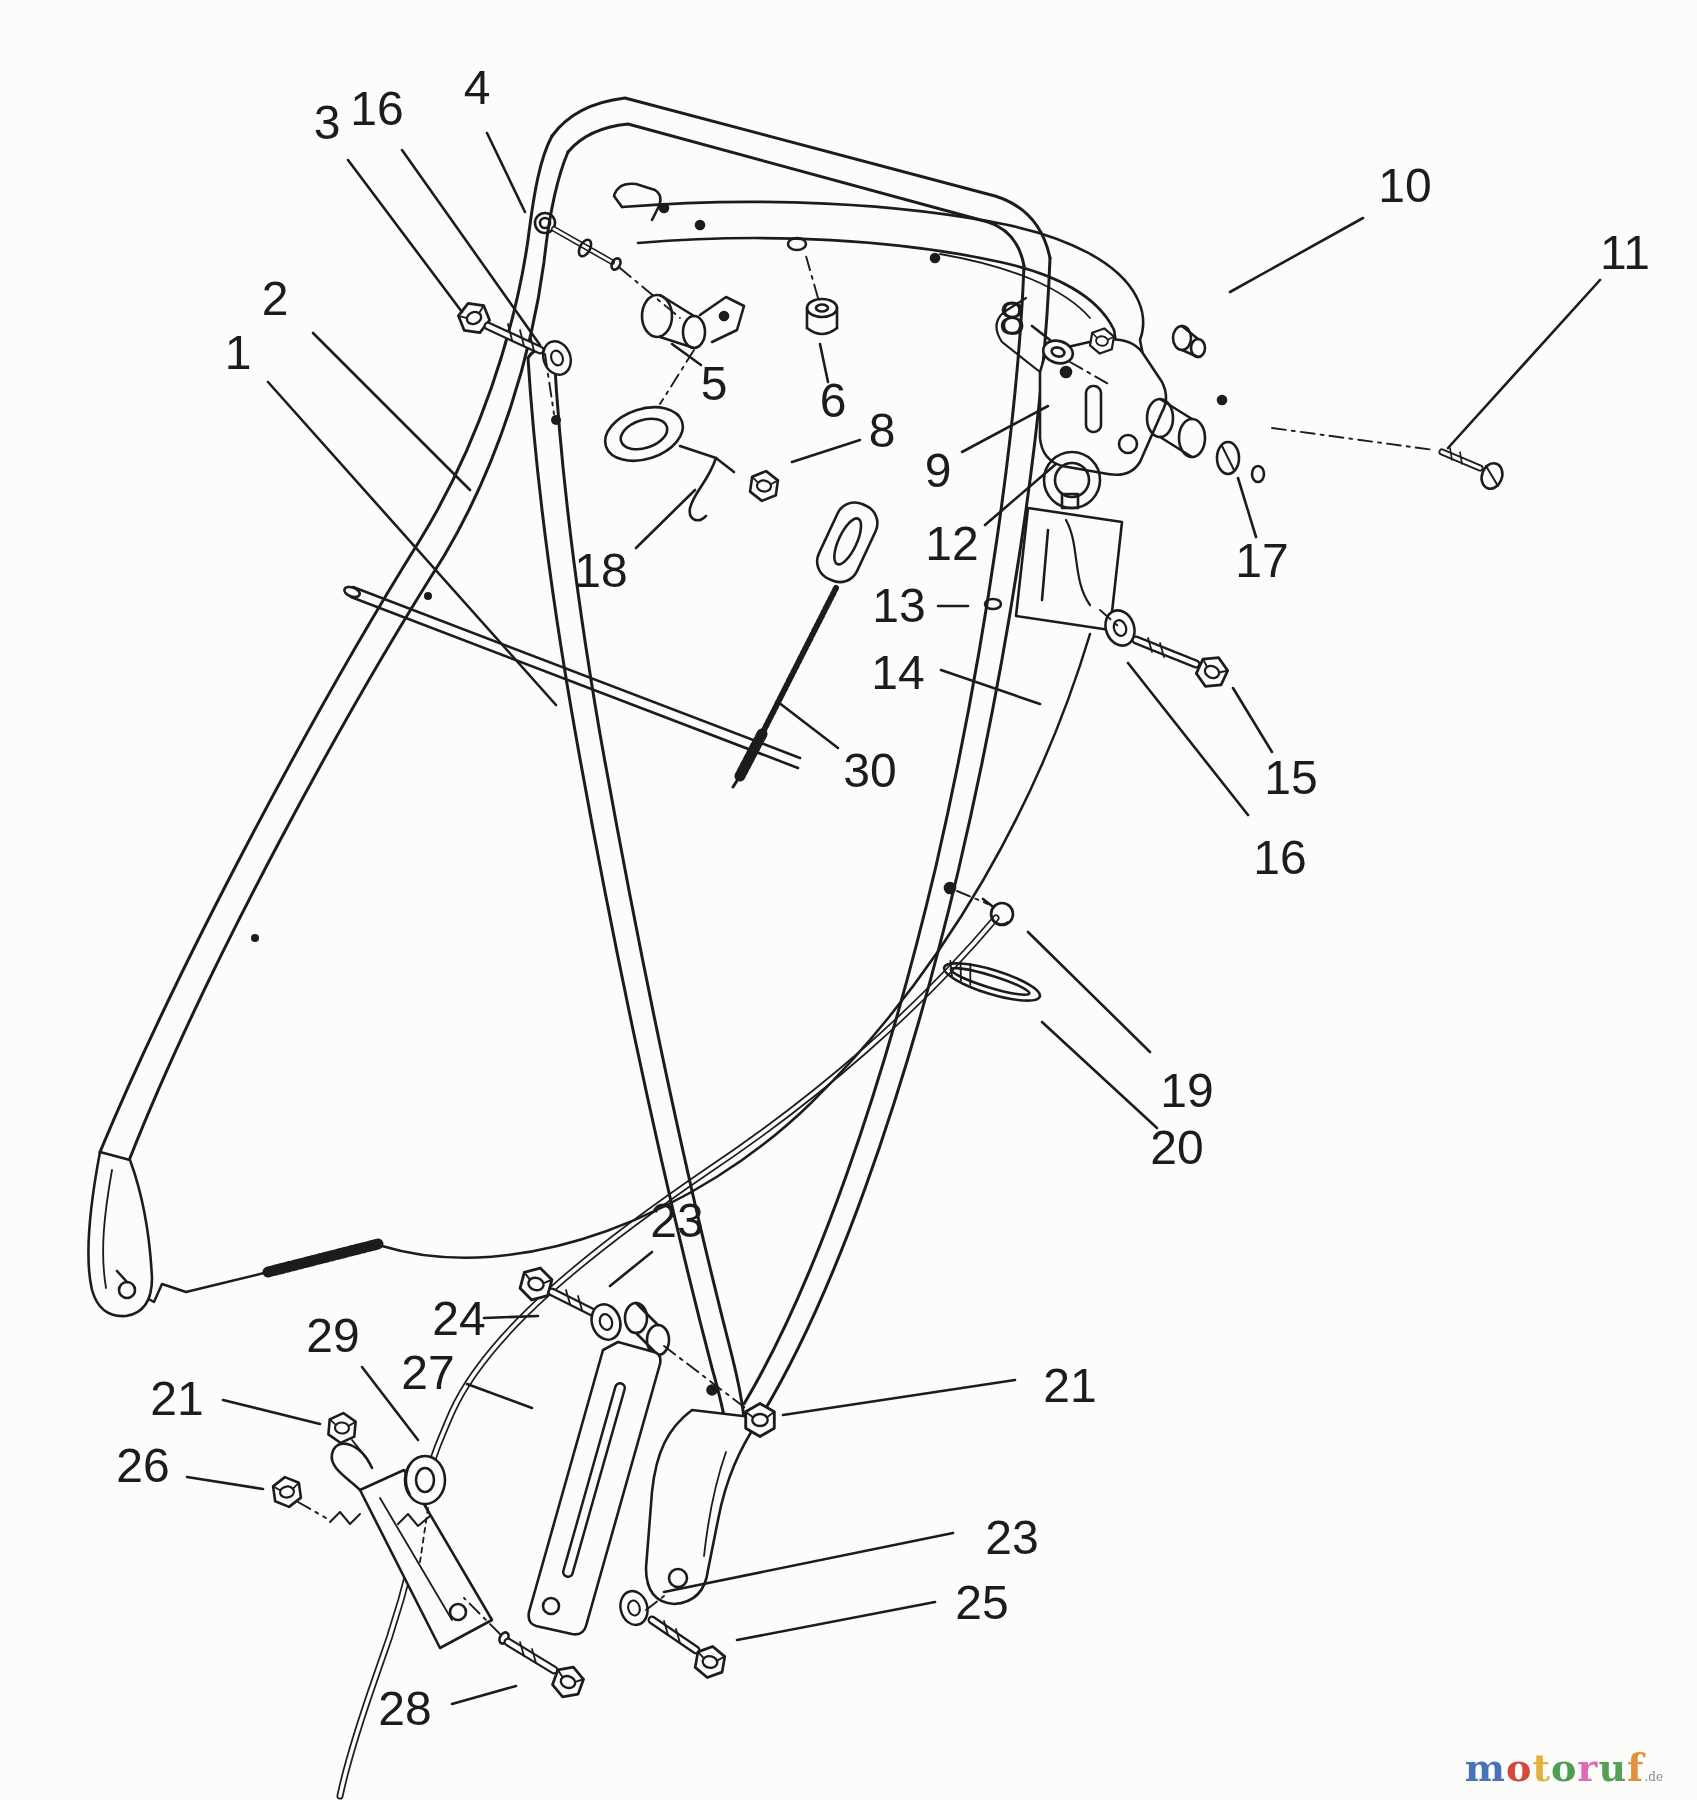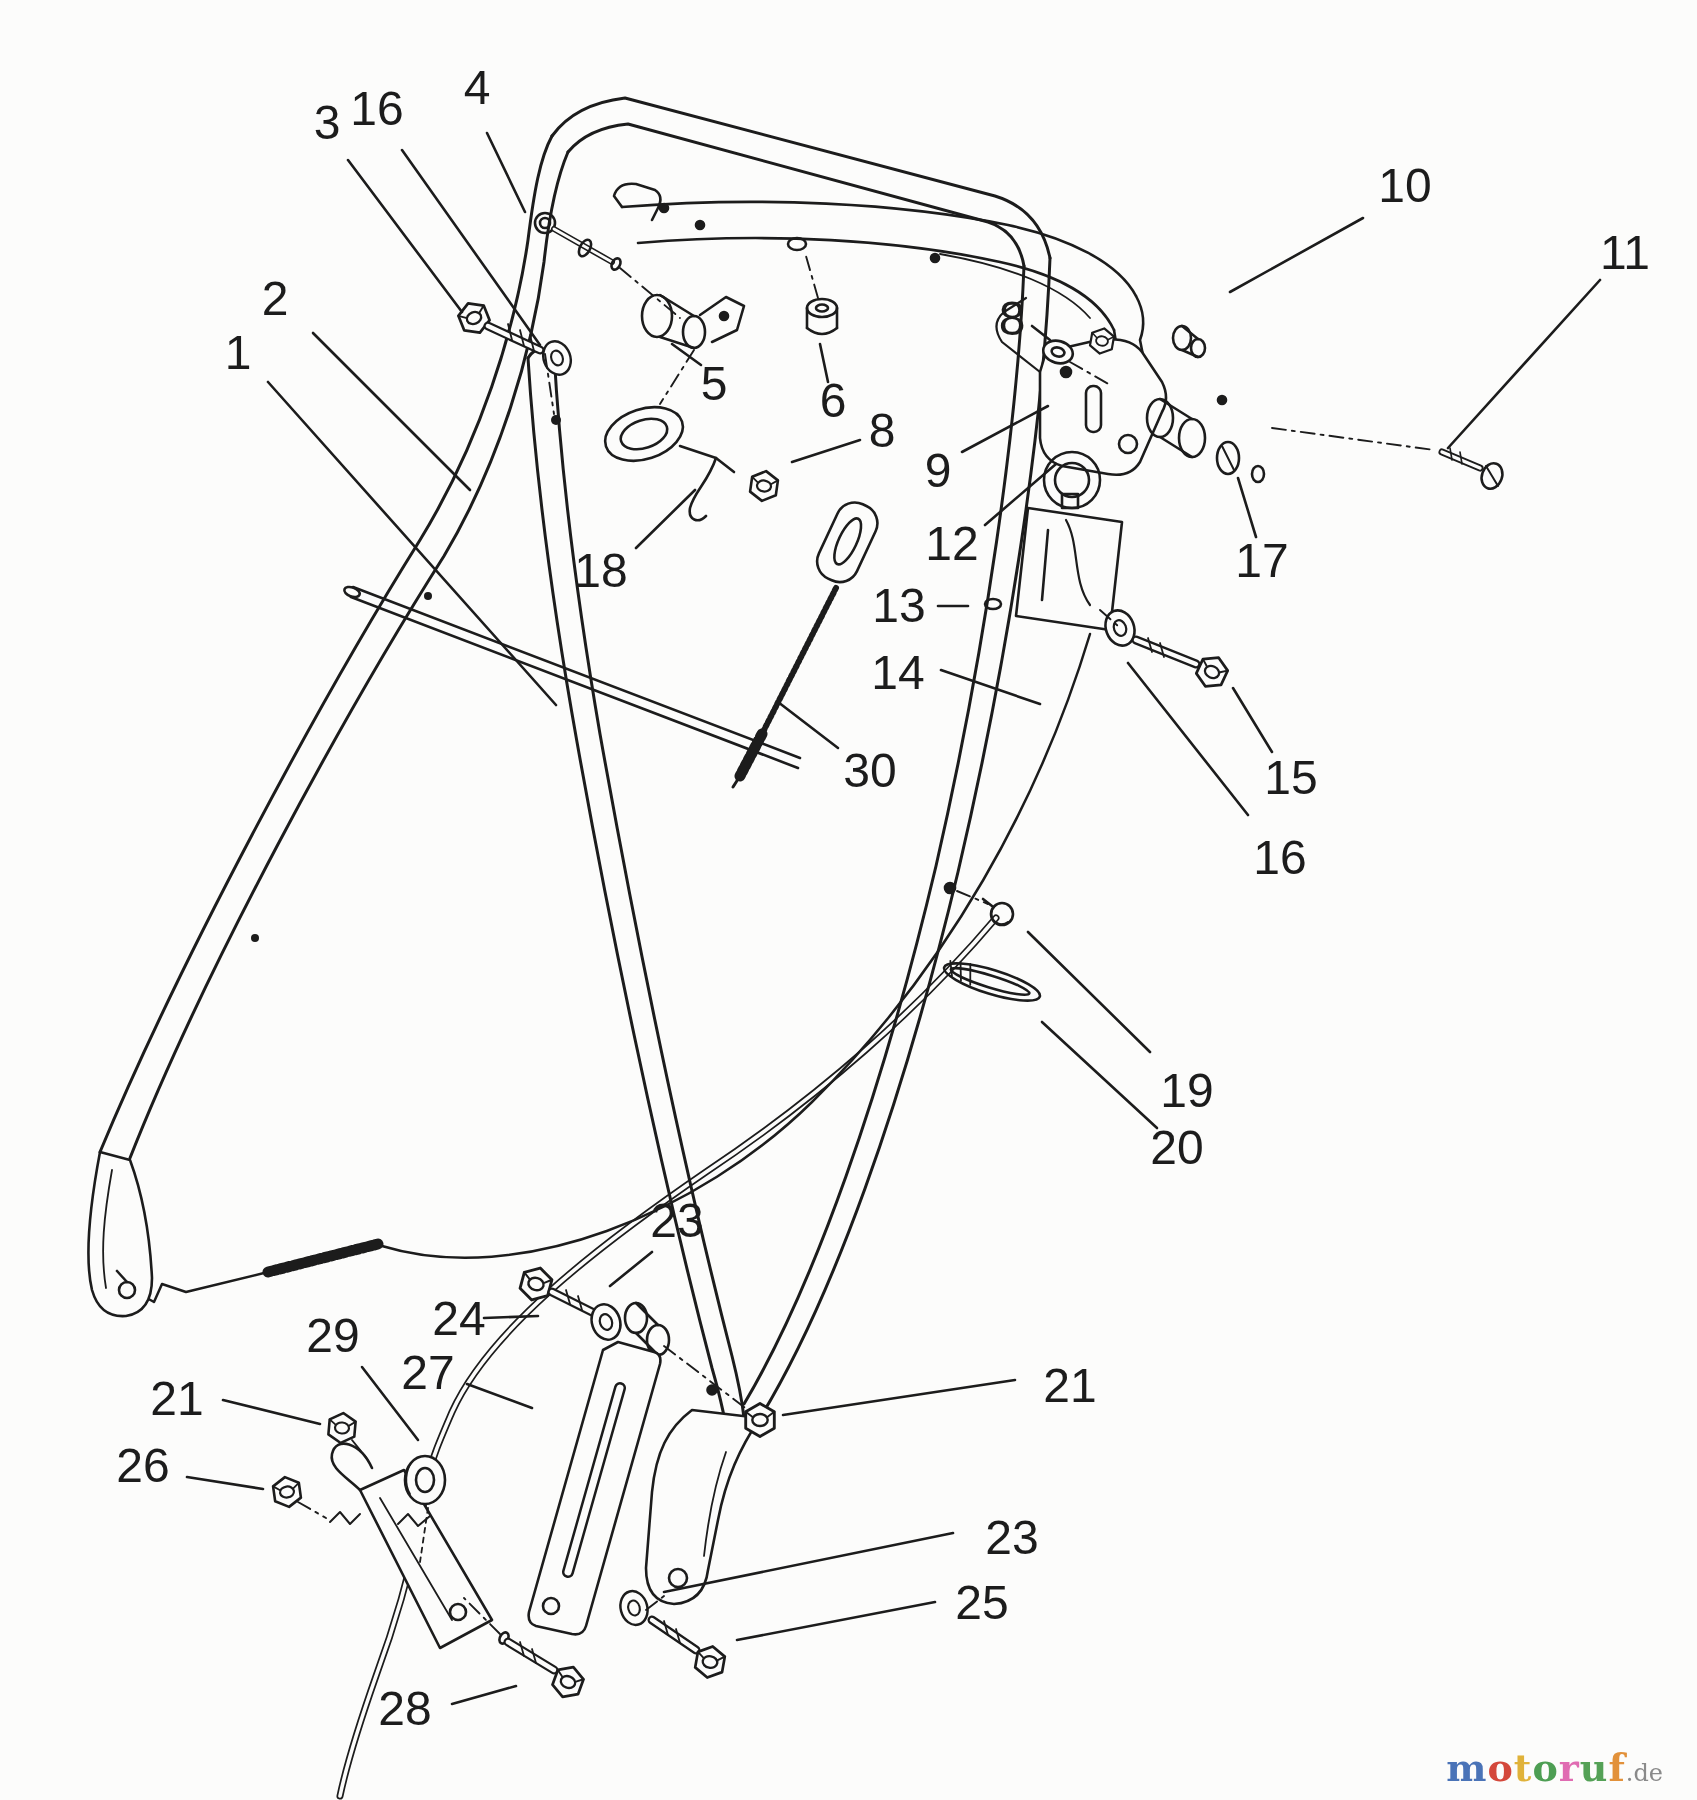--- a/index.html
+++ b/index.html
@@ -17,21 +17,21 @@
   #watermark{
     position:absolute;
     right:34px;bottom:10px;
     font-family:"DejaVu Serif", serif;
     font-weight:700;
     font-size:38px;
     letter-spacing:1px;
     user-select:none;
   }
   #watermark .suffix{
-    font-size:24px;
+    font-size:12px;
     font-weight:400;
     letter-spacing:0;
   }
 </style>
 </head>
 <body>
 
 <svg id="stage" width="1697" height="1800" viewBox="0 0 1697 1800" stroke-linecap="round" stroke-linejoin="round">
 
   <defs>

